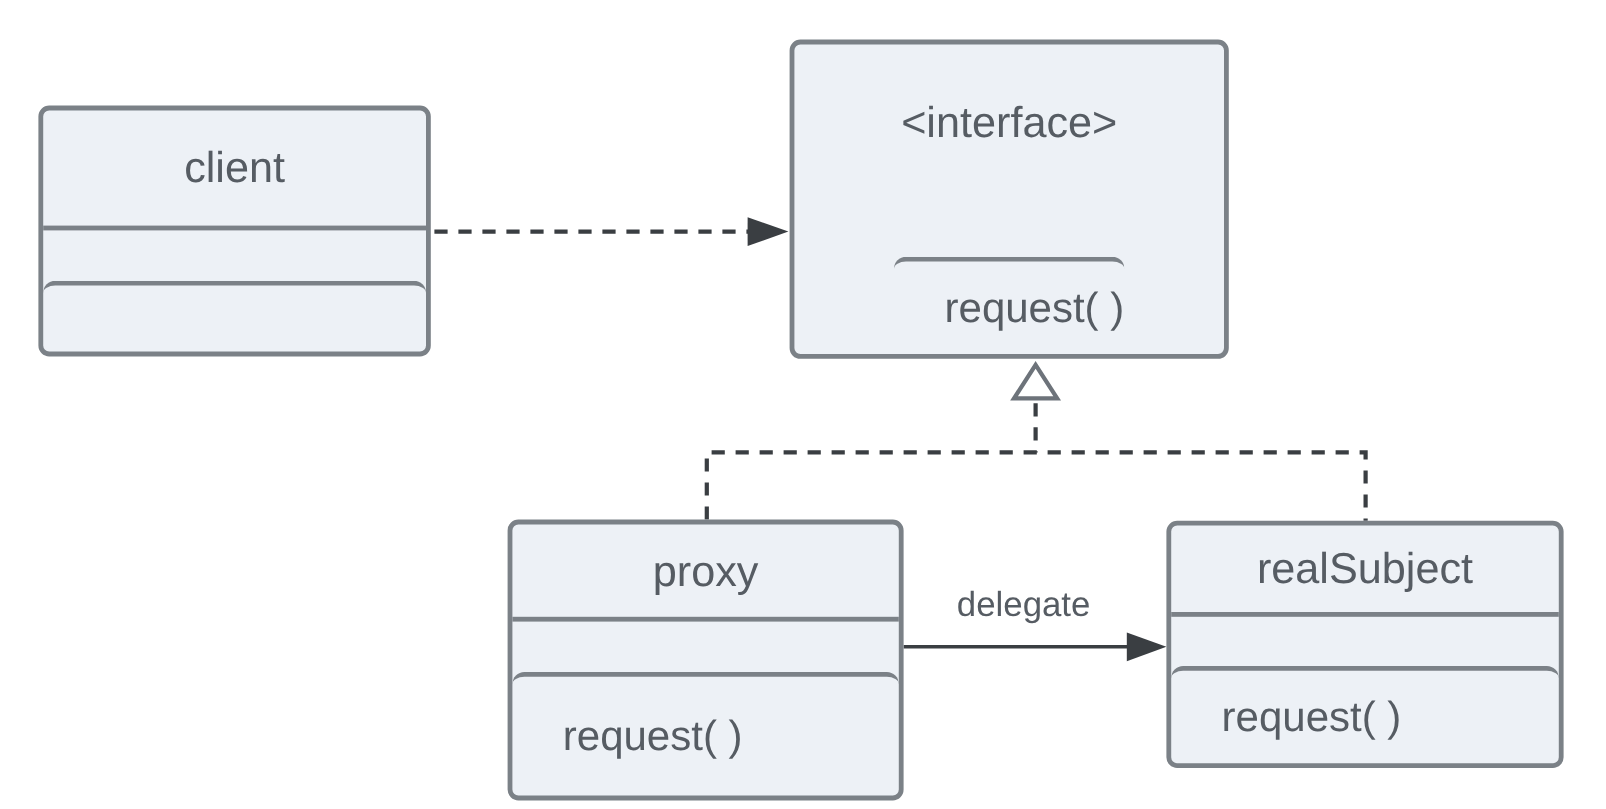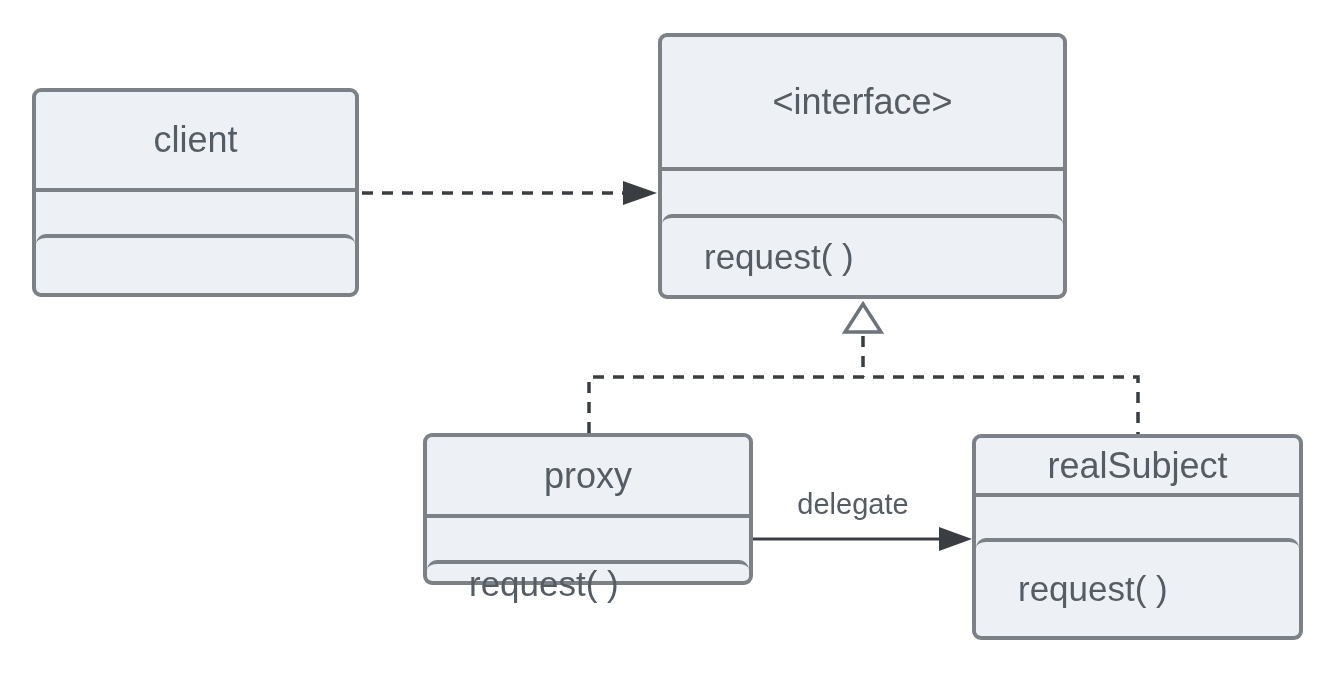--- a/index.html
+++ b/index.html
@@ -77,28 +77,28 @@
     flex:1 1 auto;
     display:flex;
     align-items:center;
     padding-left:42px;
     font-size:35px;
     border-radius:10px;
   }
   #box-client{left:32px;top:88px;width:327px;height:209px;}
   #box-client .title{height:96px;}
   #box-client .mid{height:46px;}
-  #box-subject{left:658px;top:33px;width:409px;height:266px;}
+  #box-subject{left:658px;top:33px;width:366px;height:266px;align-items:center;}
   #box-subject .title{height:130px;}
   #box-subject .mid{height:47px;}
-  #box-proxy{left:423px;top:433px;width:330px;height:152px;}
+  #box-proxy{left:423px;top:433px;width:330px;height:234px;}
   #box-proxy .title{height:77px;}
   #box-proxy .mid{height:46px;}
   #box-realsubject{left:972px;top:434px;width:331px;height:206px;}
-  #box-realsubject .title{height:55px;}
+  #box-realsubject .title{height:72px;}
   #box-realsubject .mid{height:45px;}
   .edge-label{
     position:absolute;
     left:743px;
     top:484px;
     width:220px;
     text-align:center;
     font-size:29px;
     line-height:40px;
     color:var(--node-text);

